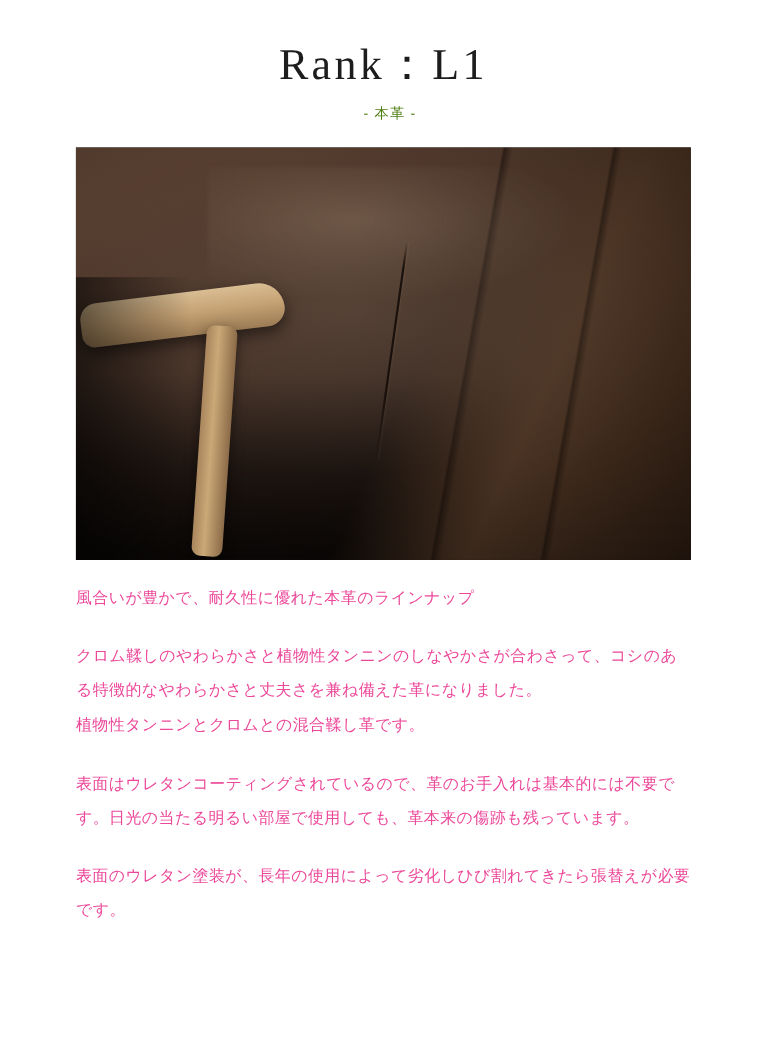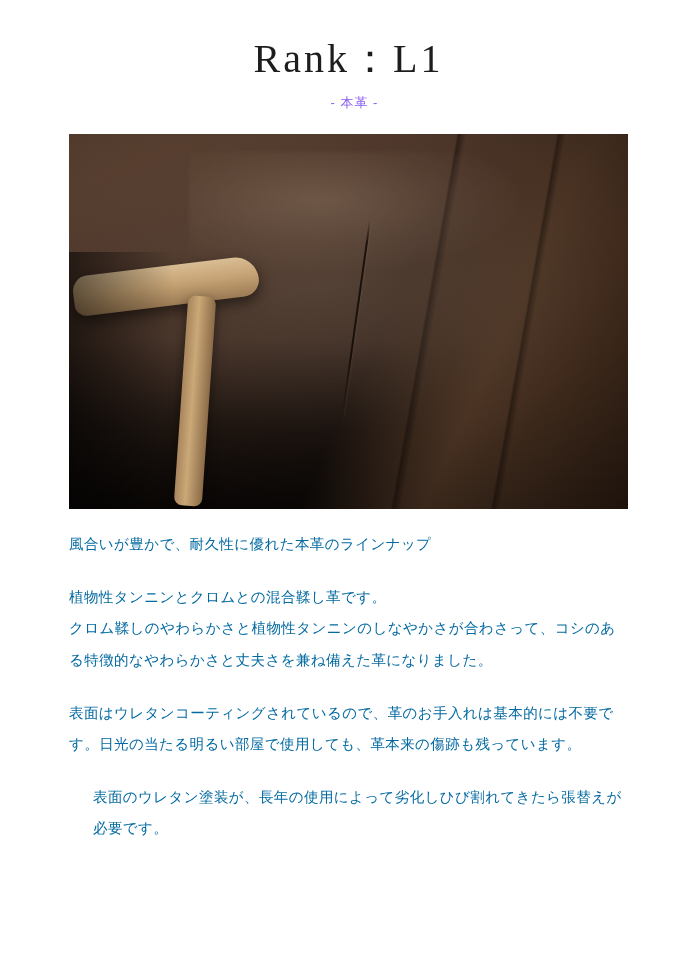--- a/index.html
+++ b/index.html
@@ -33,21 +33,21 @@
     letter-spacing: 3px;
     color: #1d1d1d;
     margin: 0;
     line-height: 1.25;
   }
   .subtitle {
     margin: 10px 0 0 12px;
     font-family: "Liberation Sans", sans-serif;
     font-size: 13px;
     letter-spacing: 1px;
-    color: #8b5cf6;
+    color: #4d7c0f;
   }
 
   
   .hero-wrap {
     margin: 22px auto 0 auto;
     width: 559px;
     height: 375px;
     position: relative;
     overflow: hidden;
     background: #1b1512;
@@ -131,29 +131,28 @@
     background: linear-gradient(90deg, rgba(0,0,0,0.55) 0%, rgba(0,0,0,0.0) 55%);
   }
 
   
   .body-copy {
     width: 559px;
     margin: 20px auto 0 auto;
     font-family: "Liberation Sans", sans-serif;
     font-size: 14.5px;
     line-height: 2.15;
-    color: #0369a1;
+    color: #ec4899;
     letter-spacing: 0.4px;
   }
   .para {
     margin: 0 0 22px 0;
   }
   .para:last-child {
     margin-bottom: 0;
-    margin-left: 24px;
   }
   .line {
     display: block;
   }
 </style>
 </head>
 <body>
 
 <div class="page">
 
@@ -174,22 +173,22 @@
     </div>
   </div>
 
   <div class="body-copy">
 
     <p class="para">
       <span class="line">風合いが豊かで、耐久性に優れた本革のラインナップ</span>
     </p>
 
     <p class="para">
+      <span class="line">クロム鞣しのやわらかさと植物性タンニンのしなやかさが合わさって、コシのある特徴的なやわらかさと丈夫さを兼ね備えた革になりました。</span>
       <span class="line">植物性タンニンとクロムとの混合鞣し革です。</span>
-      <span class="line">クロム鞣しのやわらかさと植物性タンニンのしなやかさが合わさって、コシのある特徴的なやわらかさと丈夫さを兼ね備えた革になりました。</span>
     </p>
 
     <p class="para">
       <span class="line">表面はウレタンコーティングされているので、革のお手入れは基本的には不要です。日光の当たる明るい部屋で使用しても、革本来の傷跡も残っています。</span>
     </p>
 
     <p class="para">
       <span class="line">表面のウレタン塗装が、長年の使用によって劣化しひび割れてきたら張替えが必要です。</span>
     </p>
 

